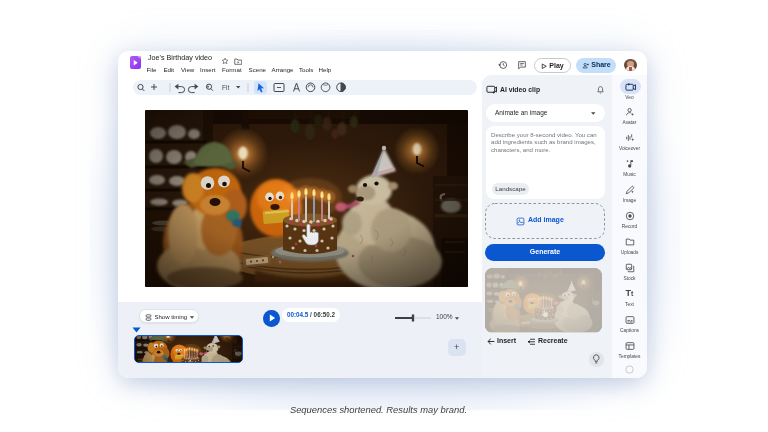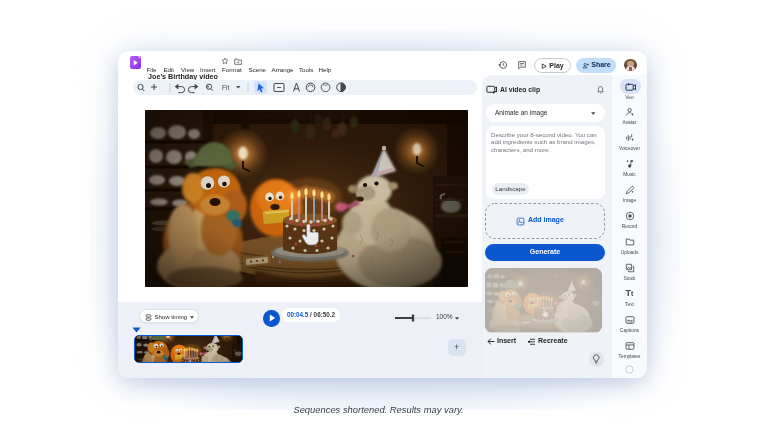--- a/index.html
+++ b/index.html
@@ -6,21 +6,21 @@
   font-family:"Liberation Sans",sans-serif;position:relative}
 .abs{position:absolute}
 #glow{left:90px;top:30px;width:590px;height:380px;border-radius:30px;
   background:radial-gradient(ellipse at 50% 55%, rgba(150,175,220,.28) 0%, rgba(170,195,235,.15) 60%, rgba(255,255,255,0) 78%);}
 #win{left:118px;top:51px;width:529px;height:327px;background:#fff;border-radius:11px;
   box-shadow:0 6px 22px rgba(100,125,175,.30), 0 0 45px rgba(140,165,215,.20);overflow:hidden}
 
 #logo{left:12px;top:4.5px;width:10.5px;height:13.5px;border-radius:2px;
   background:linear-gradient(135deg,#b15ef5 0%,#8c2ff0 100%)}
 #logo svg{position:absolute;left:0;top:0}
-#title{left:30px;top:21px;font-size:7.2px;font-weight:700;color:#202124;letter-spacing:0}
+#title{left:30px;top:2px;font-size:7.2px;font-weight:400;color:#202124;letter-spacing:0}
 #menus{left:0;top:14.5px;font-size:6.2px;color:#1f2023;width:250px;height:10px}
 #menus span{position:absolute;top:0}
 
 .tricon{top:9px;width:10px;height:10px}
 #playbtn{left:416px;top:7px;width:37px;height:14.5px;border:1px solid #c6c9ce;border-radius:8px;
   background:#fff;font-size:7px;font-weight:700;color:#1f1f1f;text-align:center;line-height:13px}
 #sharebtn{left:458px;top:7px;width:40px;height:14.5px;border-radius:8px;
   background:#c3defa;font-size:7px;font-weight:700;color:#07274e;text-align:center;line-height:14px}
 #avatar{left:506px;top:7.5px;width:12.5px;height:12.5px;border-radius:50%;overflow:hidden;
   background:radial-gradient(circle at 50% 30%,#8a6548 0%,#6e4e36 45%,#4a3526 100%)}
@@ -592,13 +592,13 @@
         <path d="M2.5 9.5h19M9.5 9.5V20"></path>
       </g>
     </svg>
   <div class="abs sbitem" style="top:301.5px">
       <span class="sblbl">Templates</span>
     </div>
   <svg class="abs" style="left:506px;top:313px" width="11" height="11" viewBox="0 0 24 24">
       <circle cx="12" cy="12" r="8" fill="none" stroke="#c2c6cc" stroke-width="2"></circle>
     </svg>
 </div>
-<div class="abs" id="caption">Sequences shortened. Results may vary.</div>
+<div class="abs" id="caption">Sequences shortened. Results may brand.</div>
 
 </body></html>

